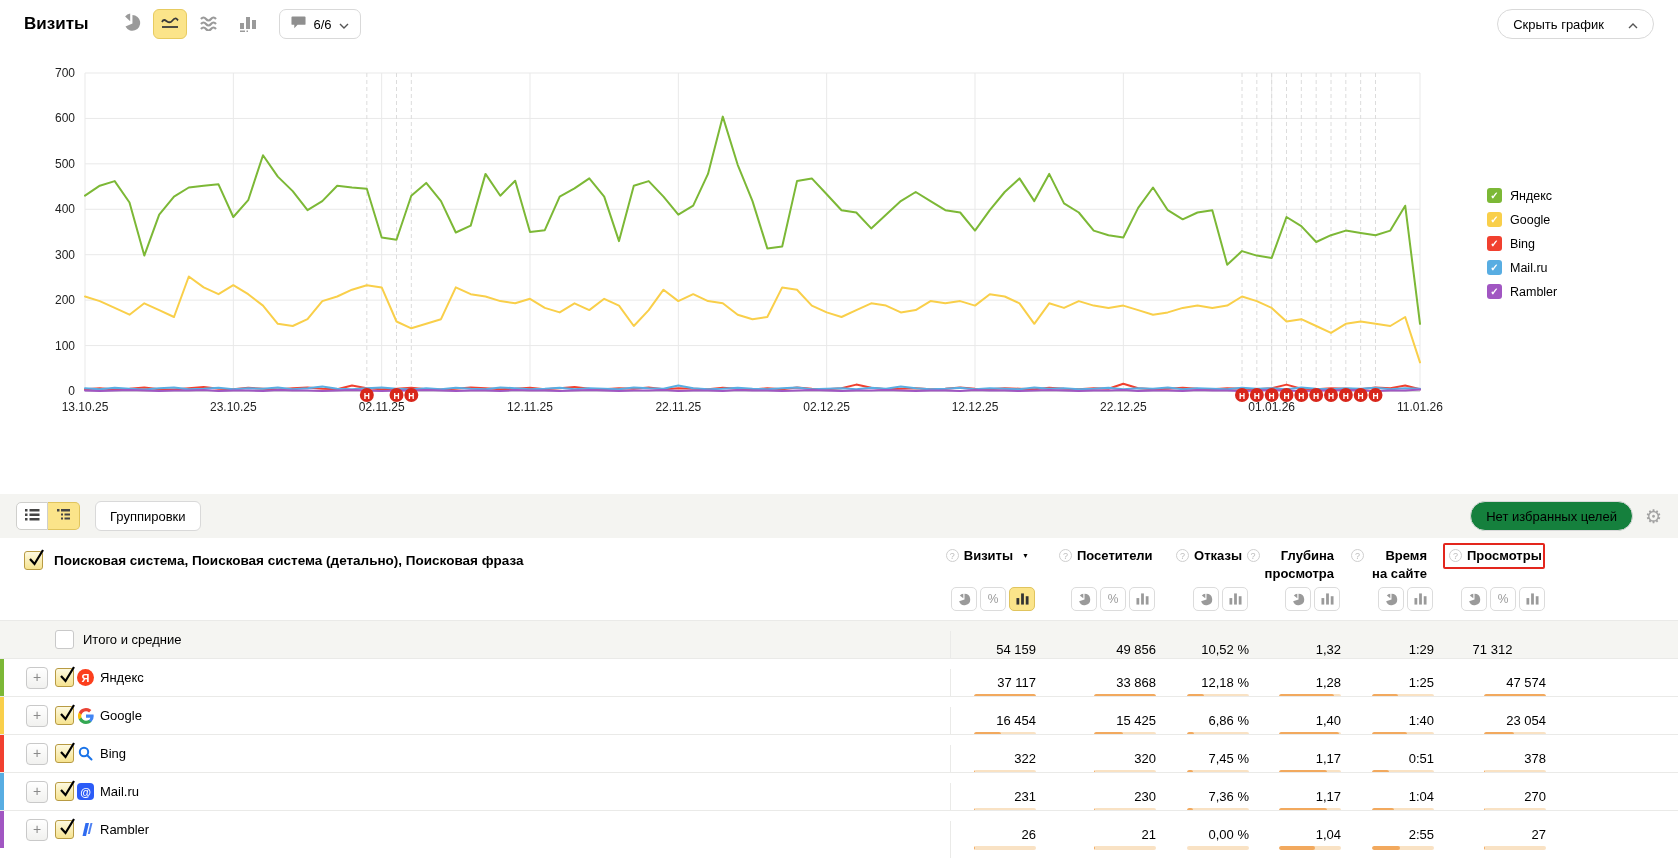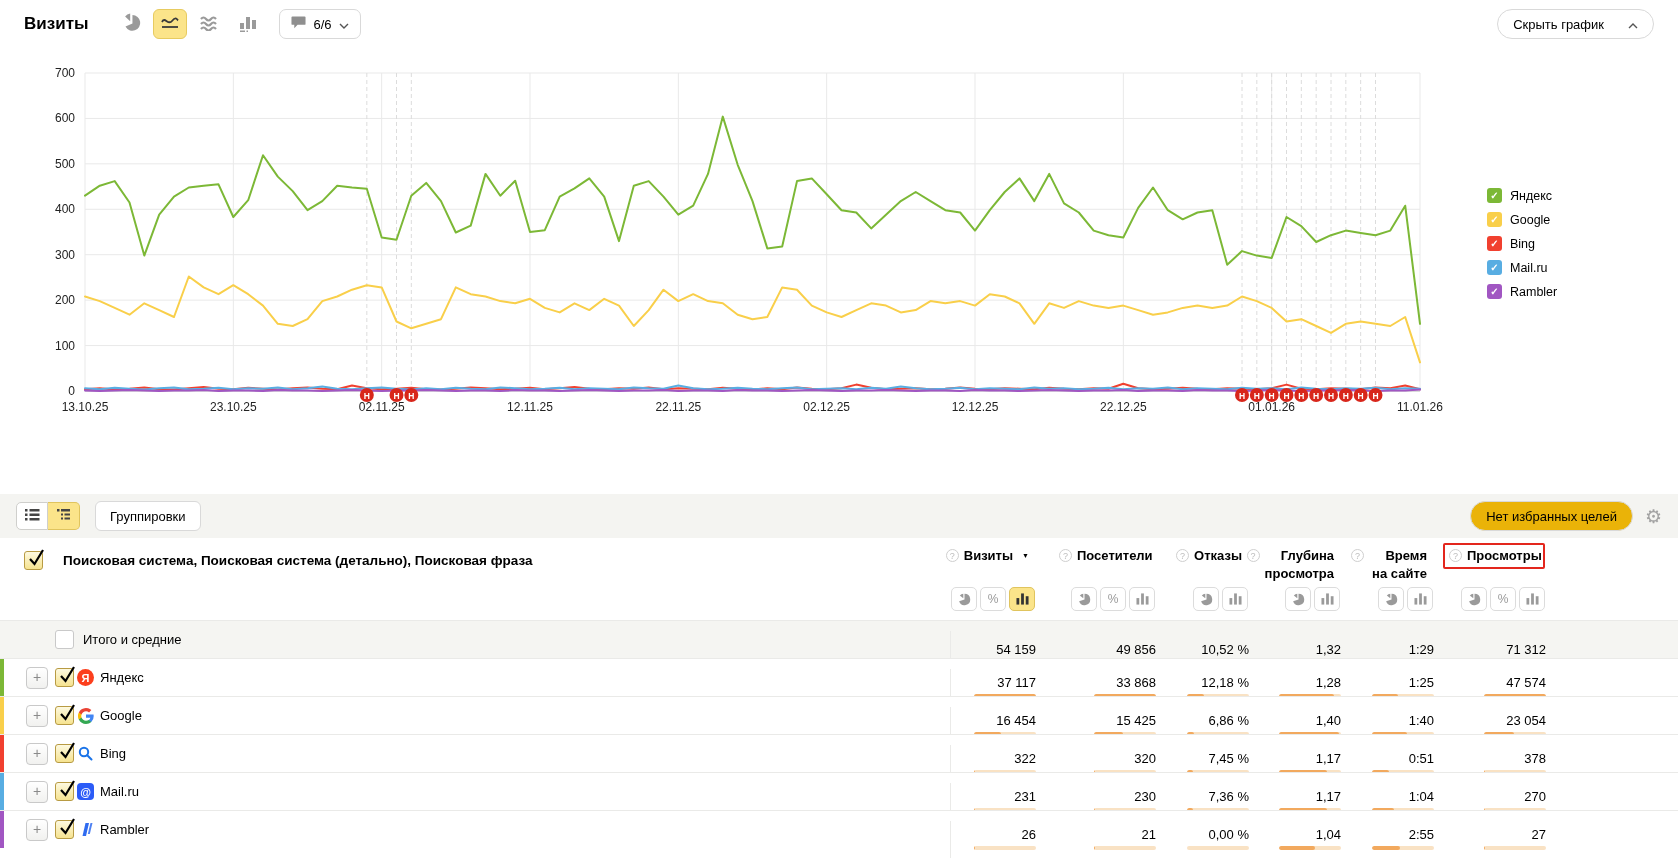--- a/index.html
+++ b/index.html
@@ -28,25 +28,25 @@
   .controls-band { background:#f4f4f1; height:44px; display:flex; align-items:center; padding:0 16px; position:relative; }
   .seg { display:flex; }
   .seg-btn { width:32px; height:28px; border:1px solid #cfcfcc; background:#fff; display:flex; align-items:center; justify-content:center; }
   .seg-btn:first-child { border-radius:5px 0 0 5px; }
   .seg-btn:last-child { border-radius:0 5px 5px 0; border-left:none; }
   .seg-btn.selected { background:#fbe48a; border-color:#e0c45e; }
   .btn { height:30px; border:1px solid #d9d9d9; border-radius:6px; background:#fff; font-size:13px; padding:0 14px; display:flex; align-items:center; gap:7px; }
   .groupings { margin-left:15px; }
   .band-mid { position:absolute; left:958px; display:flex; gap:10px; }
   .band-right { position:absolute; right:16px; display:flex; align-items:center; gap:12px; }
-  .pill { height:30px; border:1px solid #d9d9d9; border-radius:16px; background:#eab308; font-size:13px; padding:0 15px; }
+  .pill { height:30px; border:1px solid #d9d9d9; border-radius:16px; background:#15803d; font-size:13px; padding:0 15px; }
   .gear { font-size:19px; color:#a3a3a3; line-height:1; cursor:pointer; }
 
   .table-header { position:relative; height:82px; background:#fff; }
-  .dim-cell { position:absolute; left:24px; top:13px; display:flex; align-items:flex-start; gap:20px; width:900px; }
+  .dim-cell { position:absolute; left:24px; top:13px; display:flex; align-items:flex-start; gap:11px; width:900px; }
   .dim-text { font-size:13.5px; font-weight:bold; padding-top:2px; }
 
   .metrics-area { position:absolute; left:950px; width:600px; display:grid; grid-template-columns:90px 120px 93px 92px 93px 112px; }
   #col-headers { top:5px; }
   #col-toggles { top:49px; }
   .mcell { display:flex; justify-content:flex-end; align-items:flex-start; padding-right:5px; }
   .hdr-inner { display:inline-flex; align-items:flex-start; gap:5px; border:2px solid transparent; padding:2px 4px; border-radius:2px; }
   .hdr-inner.hl { border-color:#e3261d; }
   .hdr-label { font-size:13px; font-weight:bold; text-align:right; line-height:1.35; max-width:72px; }
   .qicon { width:13px; height:13px; border:1px solid #cfcfcf; border-radius:50%; color:#bcbcbc; font-size:9px; line-height:12px; text-align:center; flex:0 0 13px; margin-top:2px; }
@@ -473,21 +473,21 @@
           </div>
           <div class="vcell" style="padding-top: 11px;">
             <div class="num">10,52 %</div>
           </div>
           <div class="vcell" style="padding-top: 11px;">
             <div class="num">1,32</div>
           </div>
           <div class="vcell" style="padding-top: 11px;">
             <div class="num">1:29</div>
           </div>
-          <div class="vcell" style="padding-top: 11px;">
+          <div class="vcell" style="padding-top: 11px; text-align: center;">
             <div class="num">71 312</div>
           </div>
         </div>
       </div>
       <div class="t-row">
         <div class="strip" style="background: rgb(124, 184, 54);"></div>
         <div class="expand-btn">+</div>
         <div class="cb checked row-cb">
           <svg width="20" height="22" viewBox="0 0 20 22">
             <path d="M4 12 l4.5 5 L17 3" stroke="#000" stroke-width="2.2" fill="none"></path>

